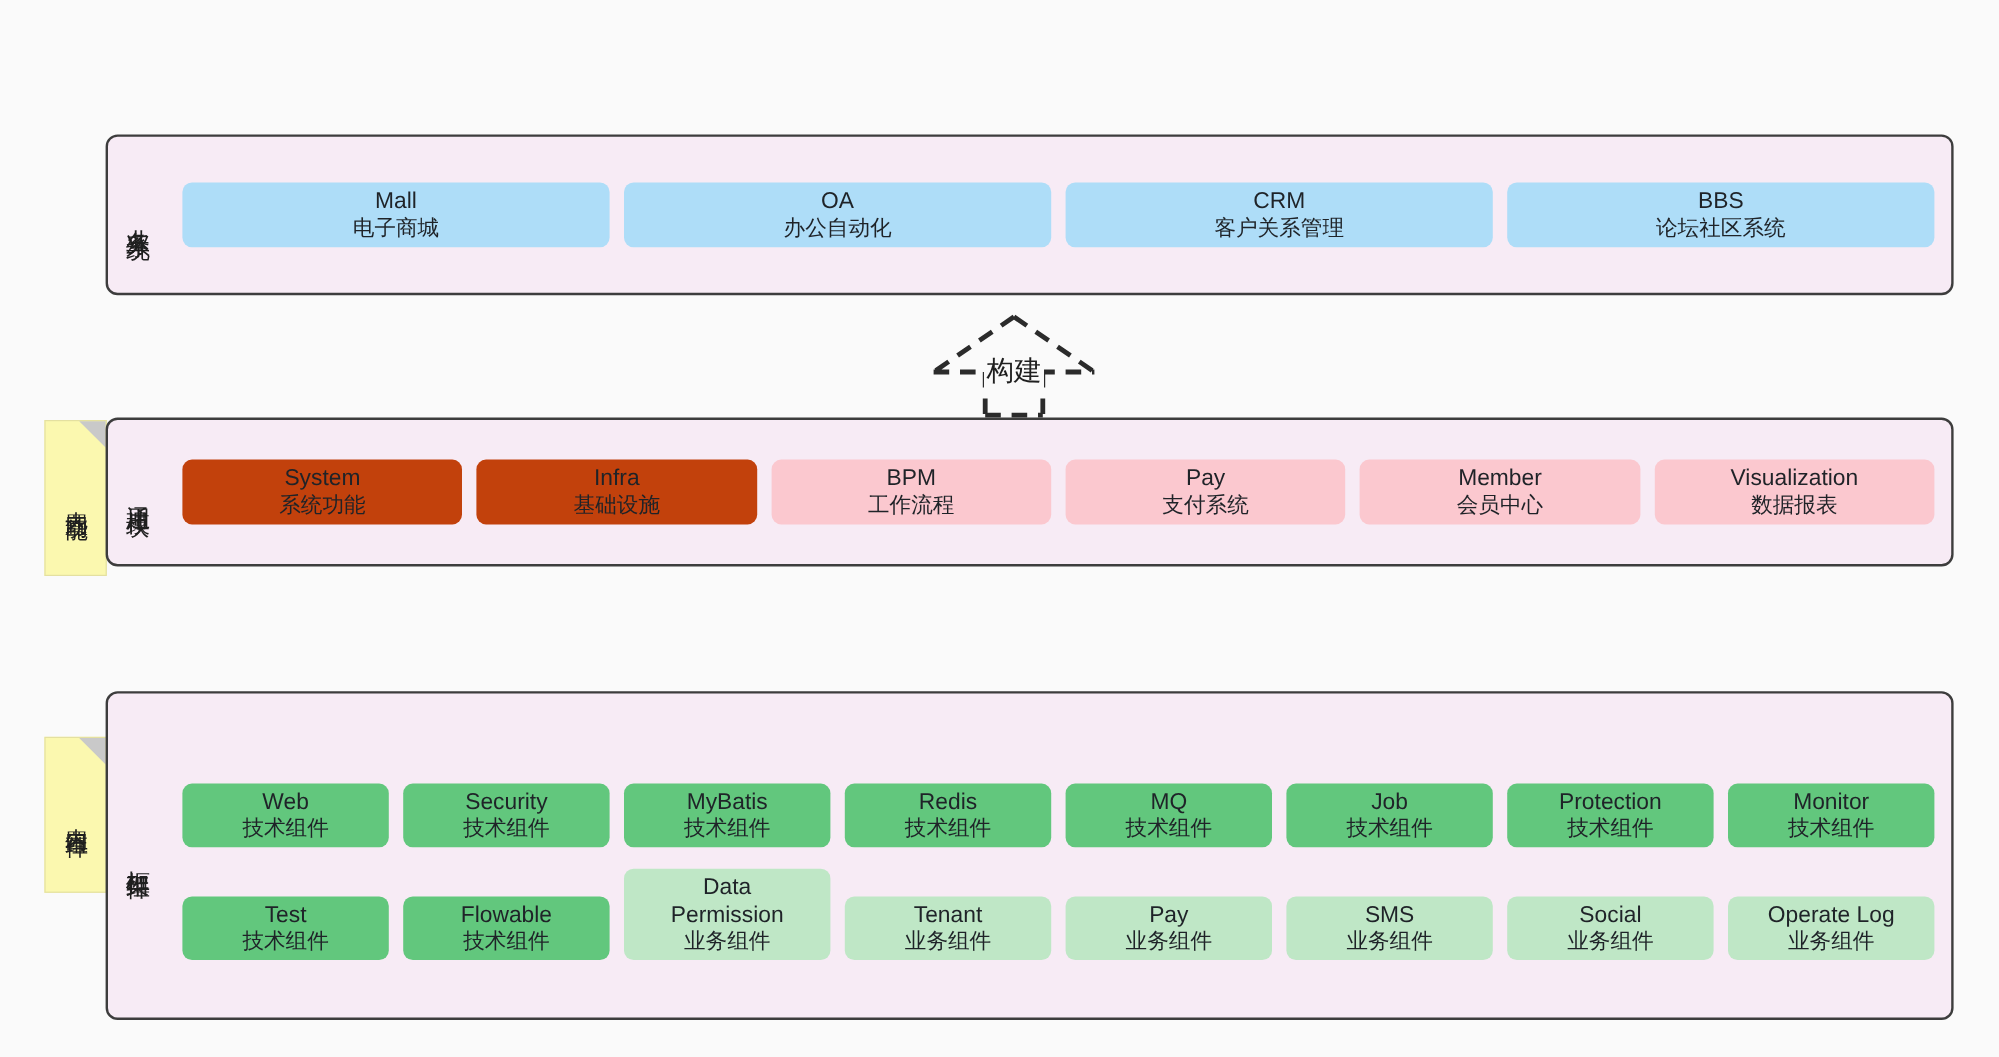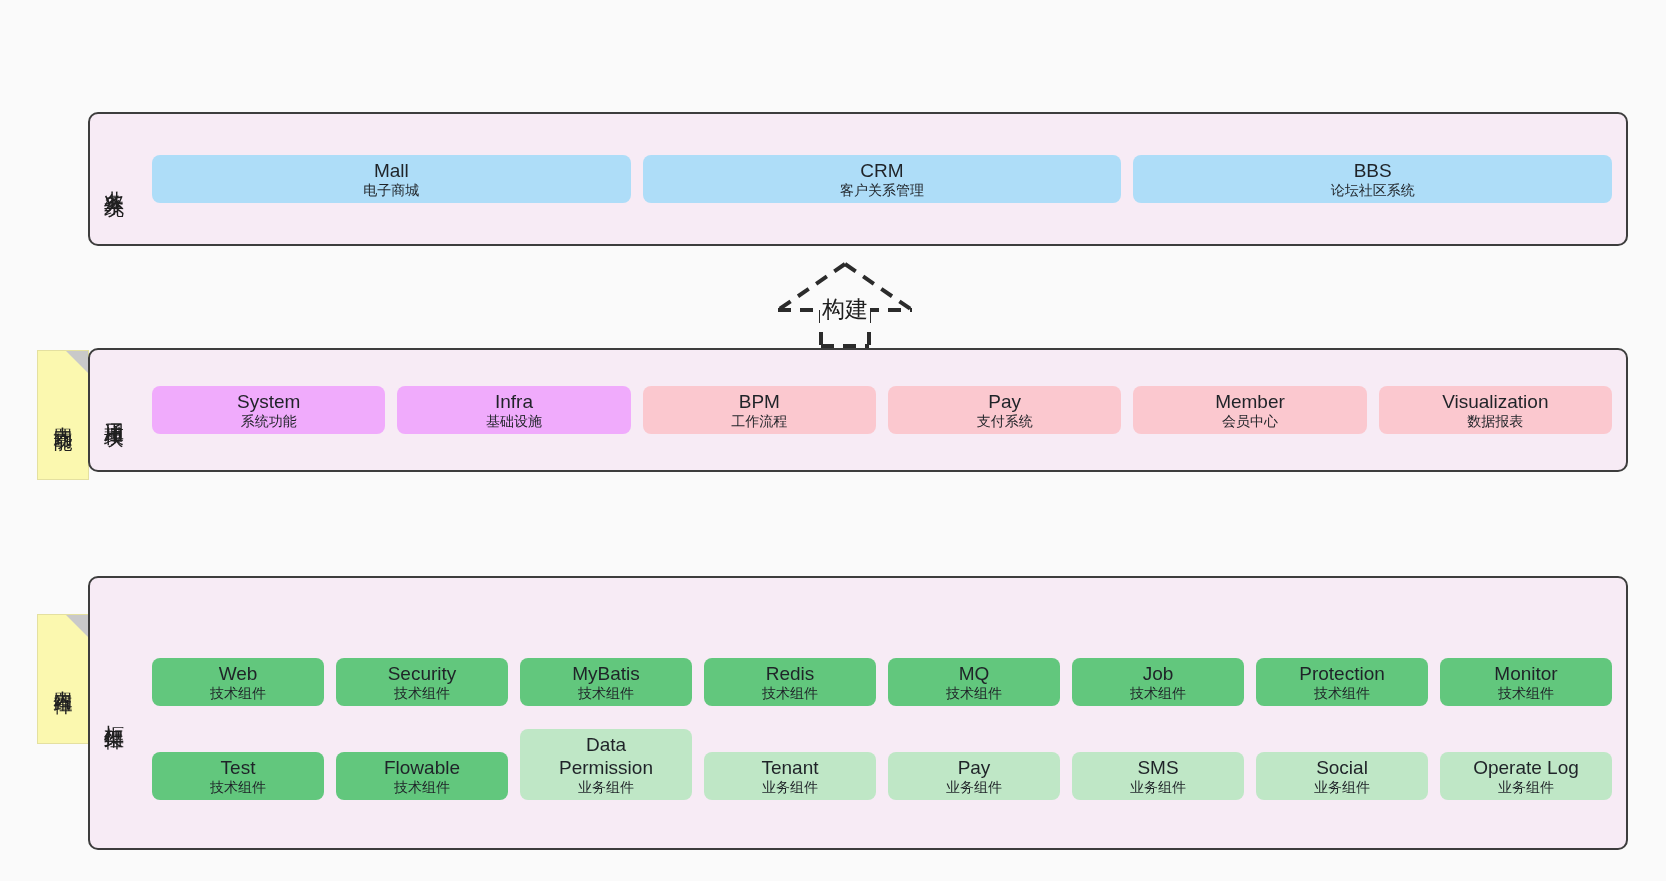--- a/index.html
+++ b/index.html
@@ -67,24 +67,24 @@
     display: flex;
     flex-direction: column;
     align-items: center;
     justify-content: center;
     text-align: center;
     line-height: 1.22;
     color: #1F2328;
     padding: 4px 6px;
   }
   .card .en { font-size: 19px; }
-  .card .cn { font-size: 14px; }
+  .card .cn { font-size: 18px; }
 
   .c-blue        { background: #AEDDF8; }
-  .c-red         { background: #f0abfc; }
+  .c-red         { background: #c2410c; }
   .c-pink        { background: #FBC8CF; }
   .c-green       { background: #62C77D; }
   .c-greenlight  { background: #BFE7C6; }
 
   
   .note {
     position: absolute;
     background: #FBF8AF;
     border: 1px solid #E4E0A0;
     display: flex;
@@ -133,20 +133,24 @@
 
   <div class="layer" id="layer-business" style="left:88px; top:112px; width:1540px; height:134px;">
     <div class="layer-title">业务系统</div>
     <div class="layer-body">
       <div class="row">
         <div class="card c-blue">
           <span class="en">Mall</span>
           <span class="cn">电子商城</span>
         </div>
         <div class="card c-blue">
+          <span class="en">OA</span>
+          <span class="cn">办公自动化</span>
+        </div>
+        <div class="card c-blue">
           <span class="en">CRM</span>
           <span class="cn">客户关系管理</span>
         </div>
         <div class="card c-blue">
           <span class="en">BBS</span>
           <span class="cn">论坛社区系统</span>
         </div>
       </div>
     </div>
   </div>

